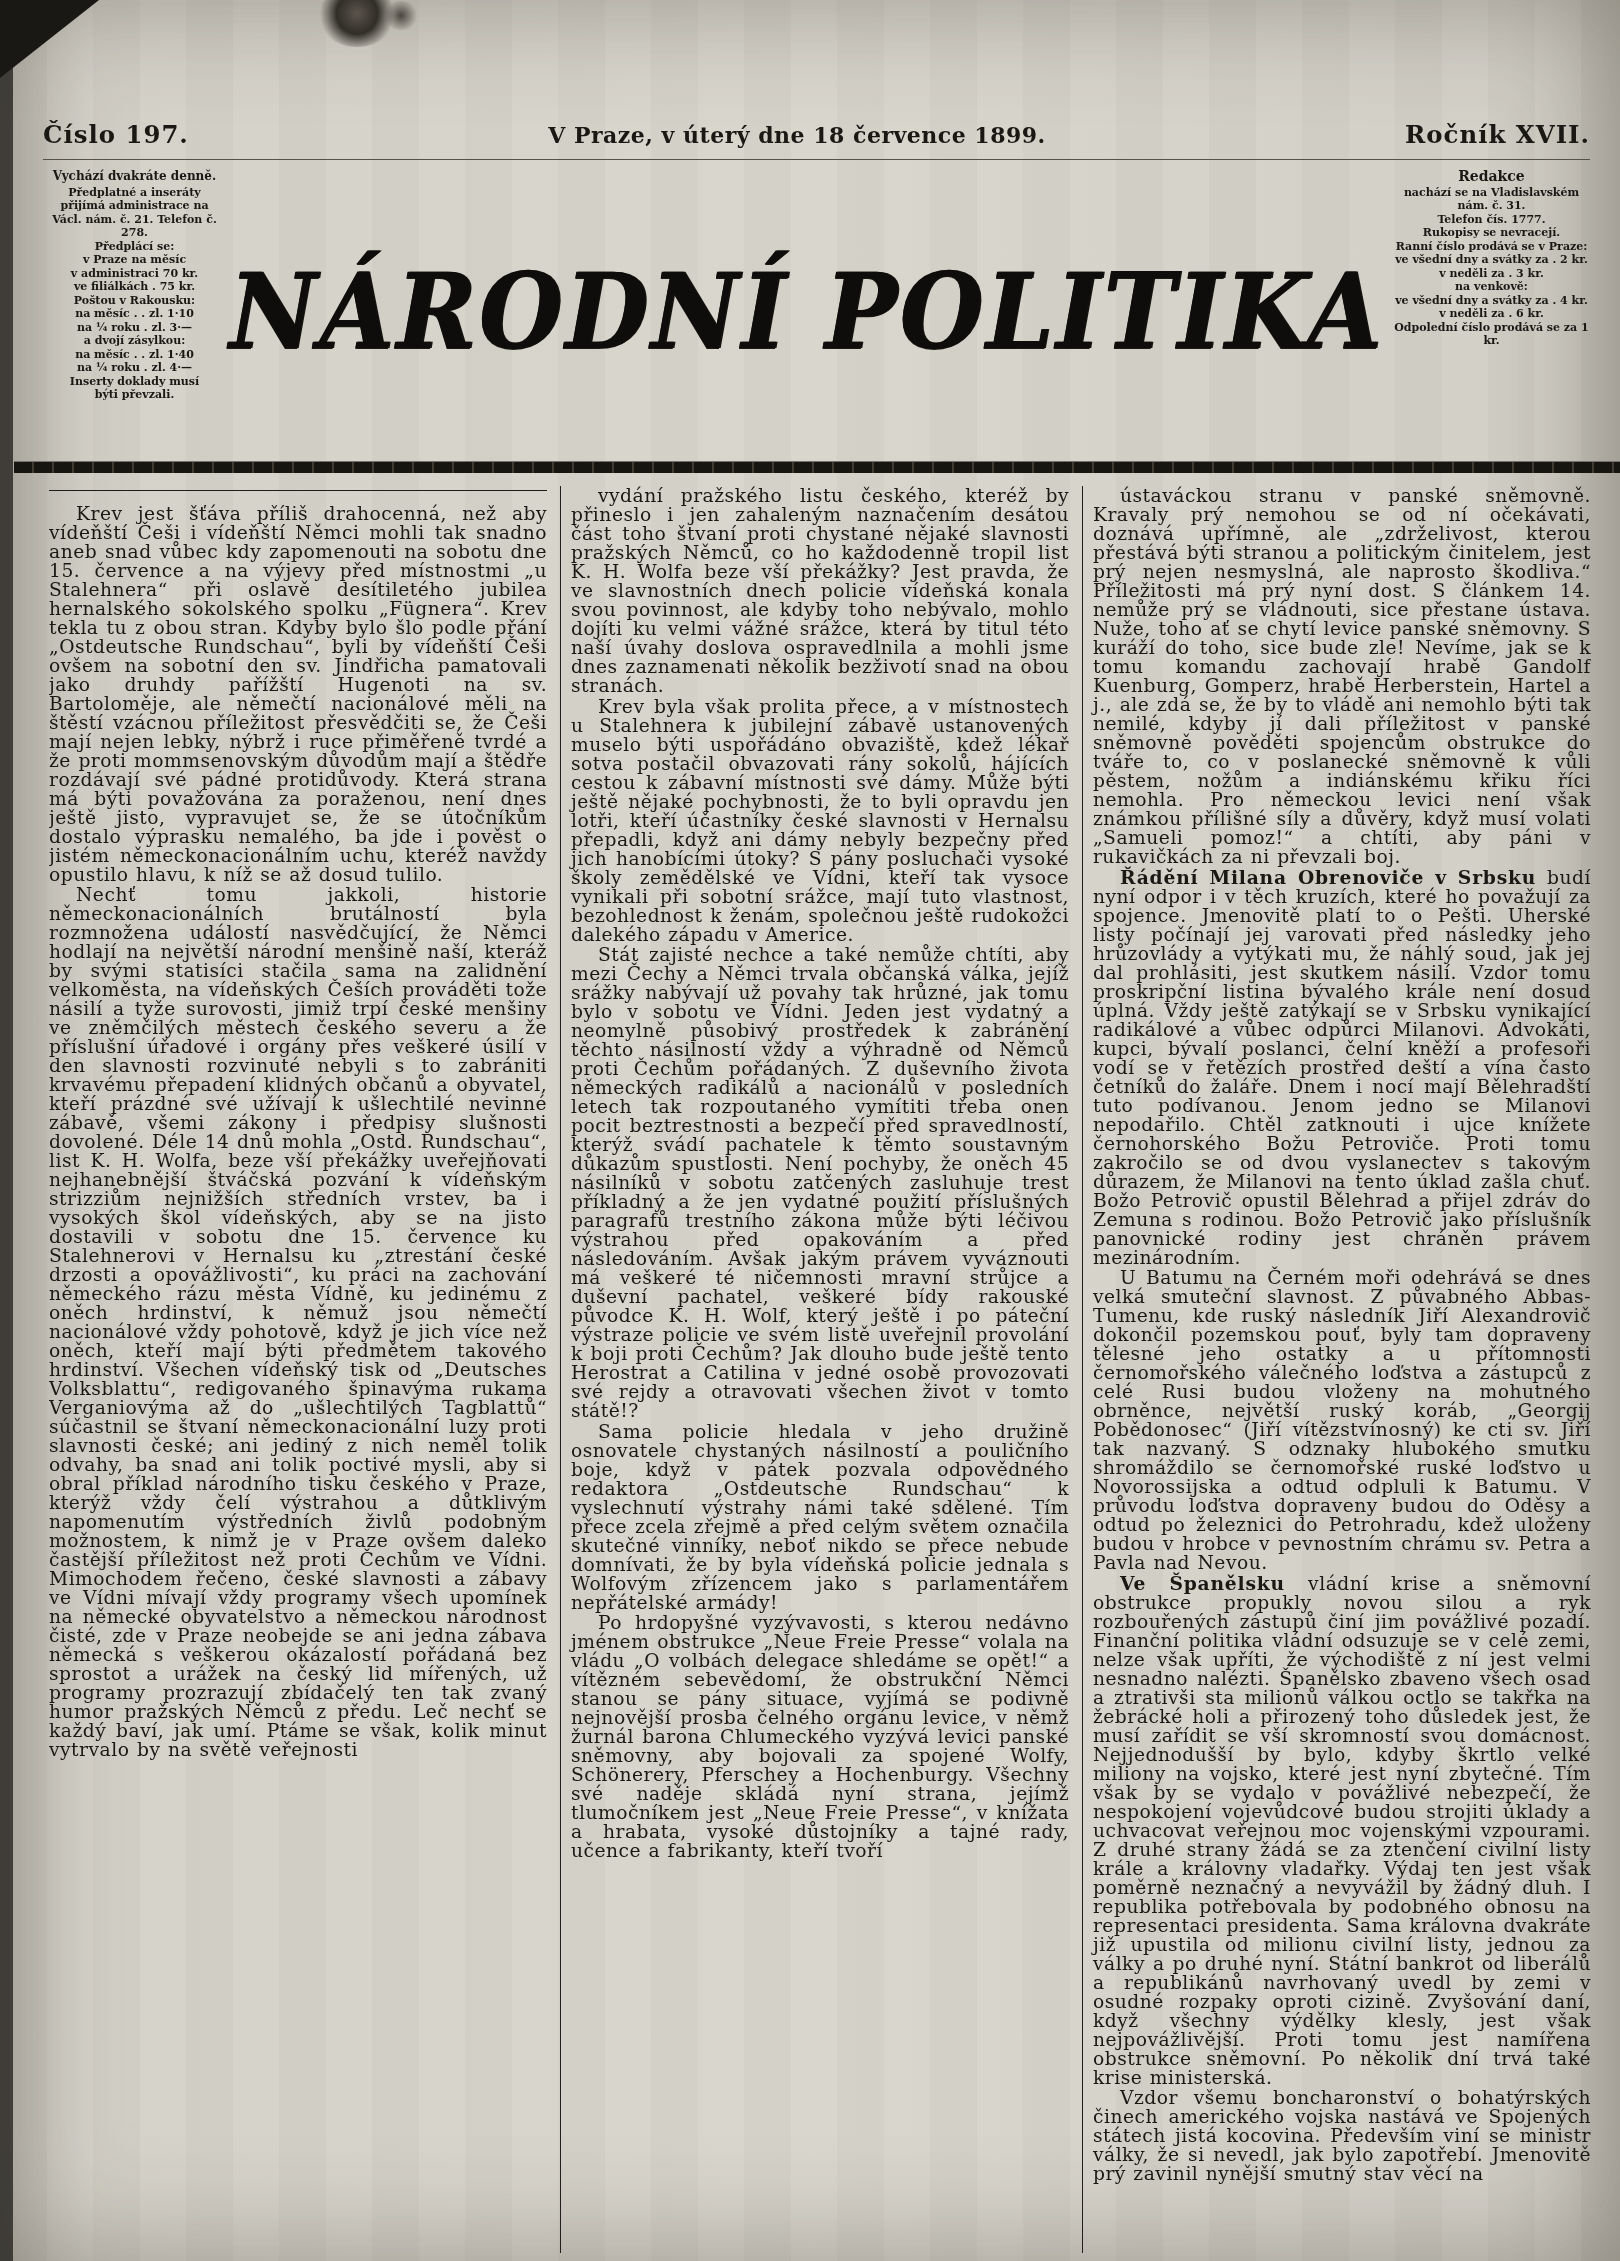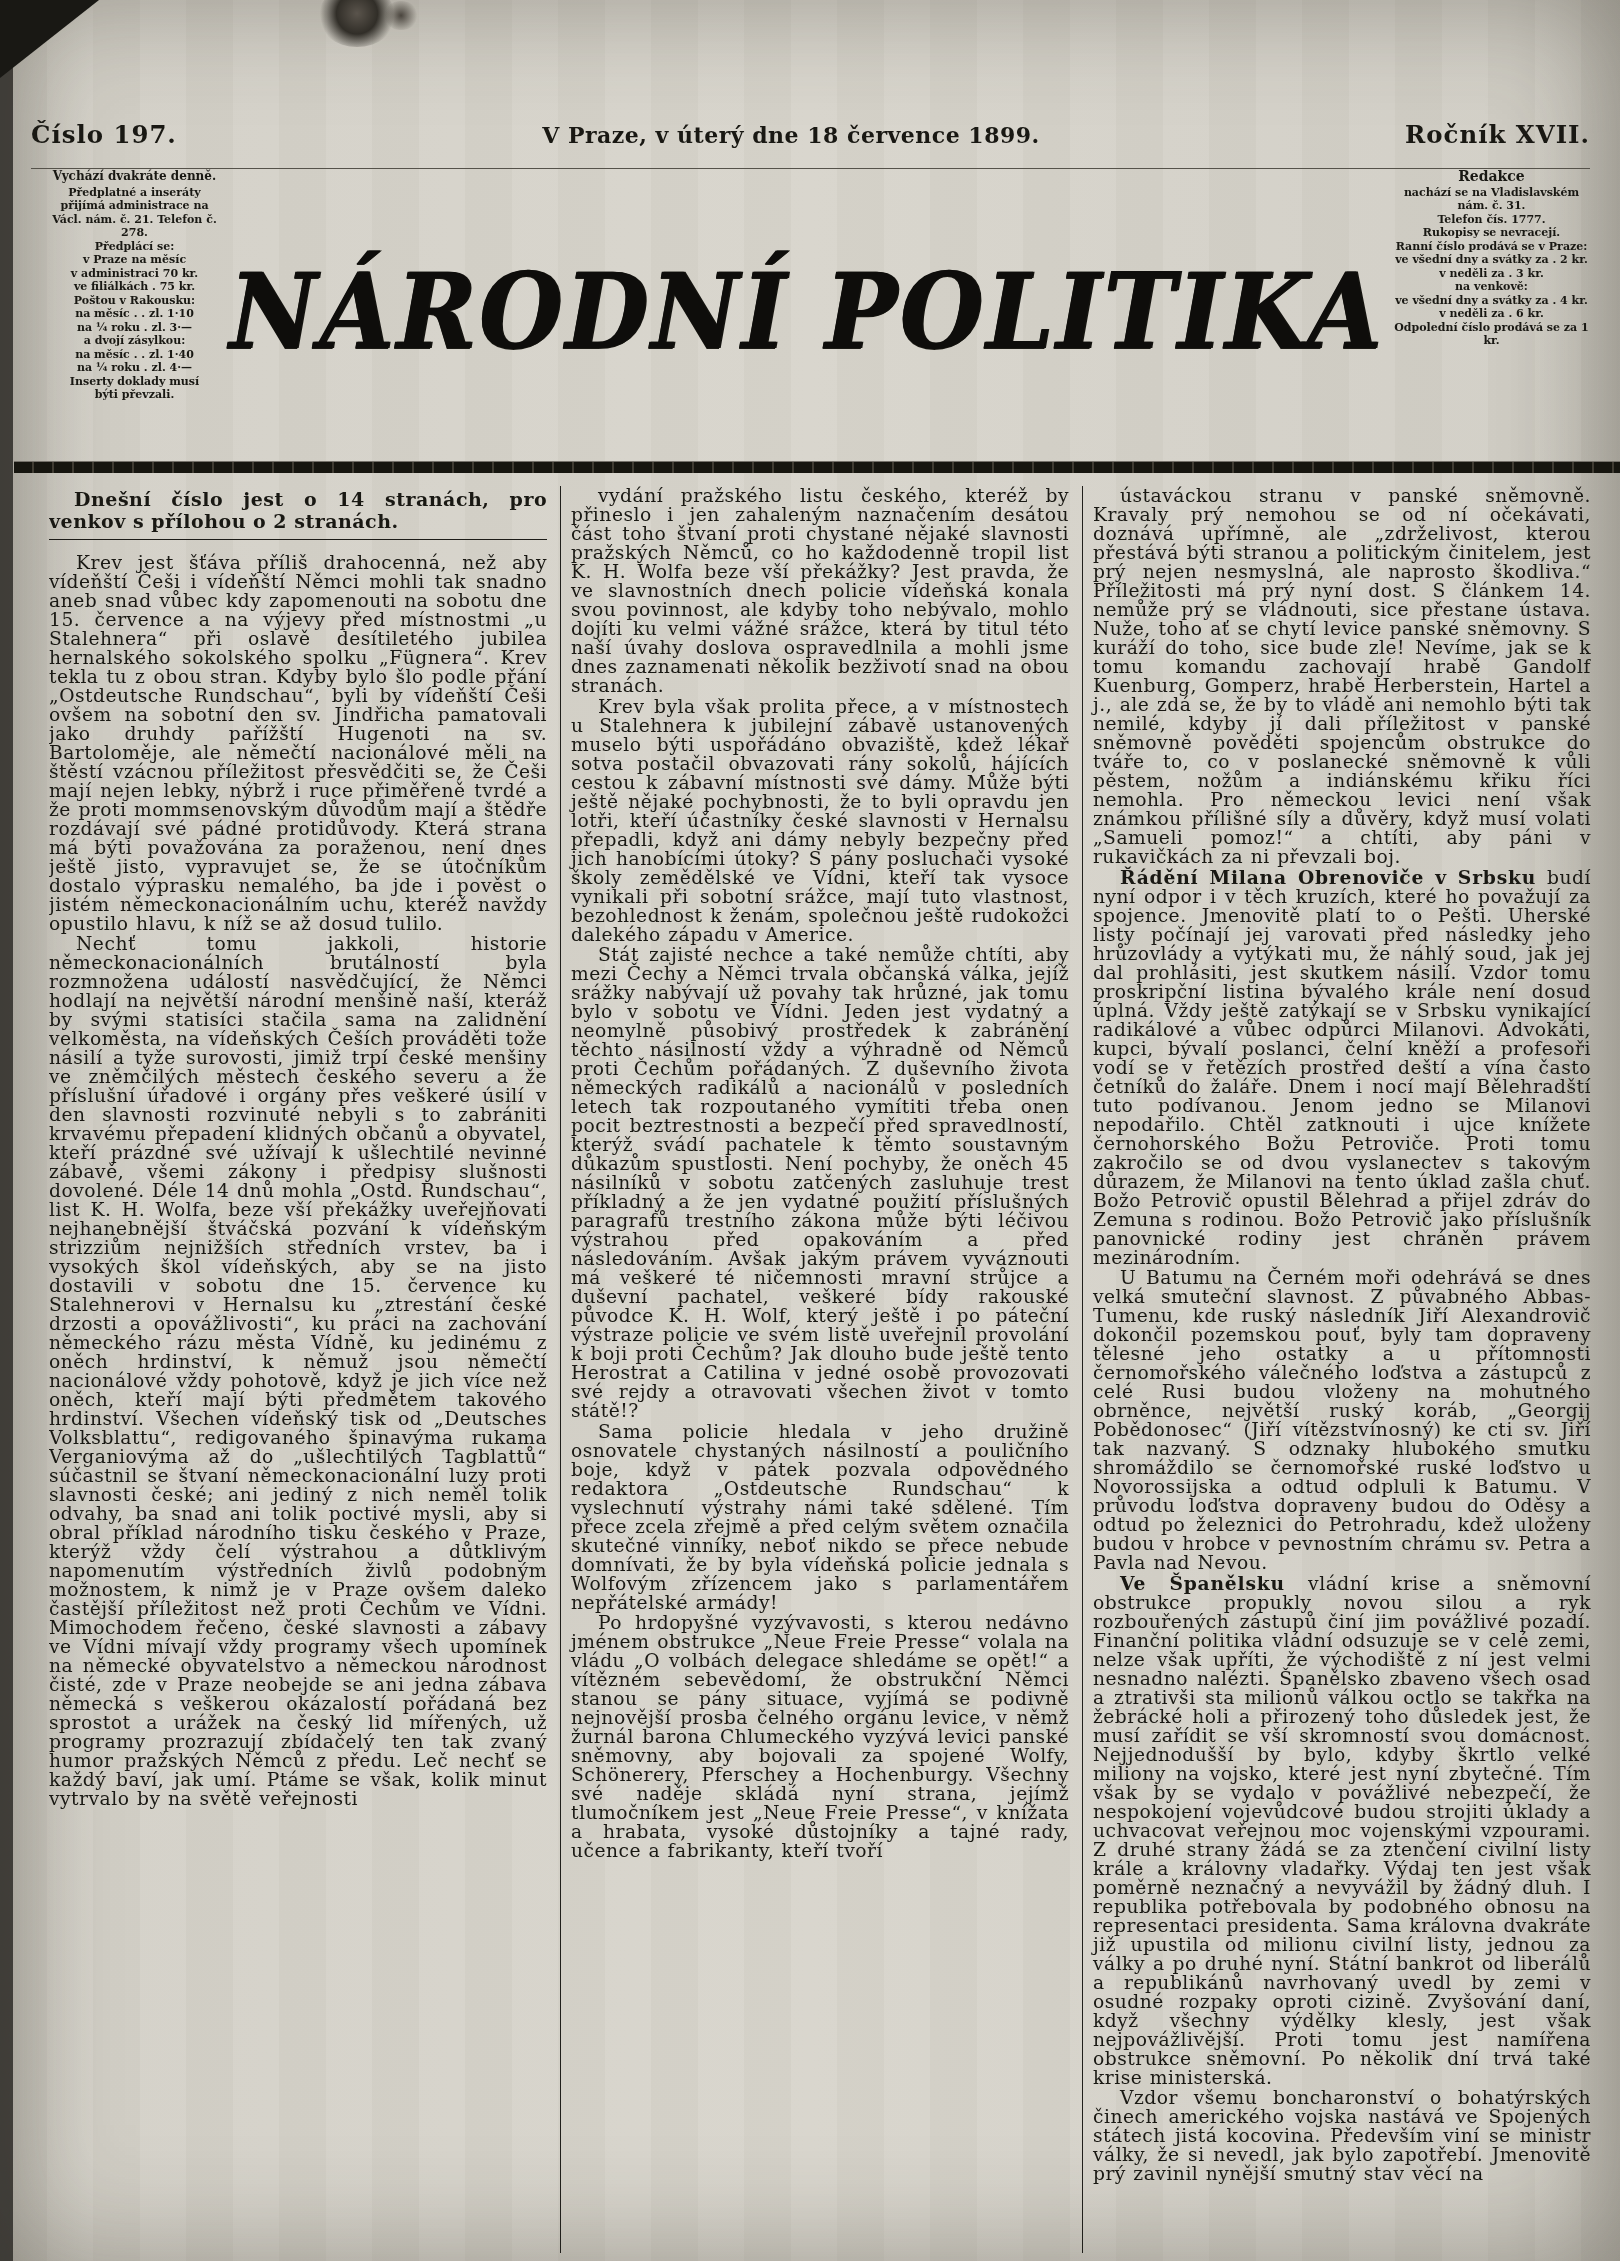--- a/index.html
+++ b/index.html
@@ -19,23 +19,23 @@
   
   .edge-left{position:absolute;left:0;top:0;width:12.5px;height:100%;background:#34322d;opacity:.9;}
   .corner-tl{position:absolute;left:0;top:0;width:99px;height:78px;background:#191814;clip-path:polygon(0 0,100% 0,0 100%);}
   .stamp{position:absolute;left:318px;top:-14.5px;width:78px;height:61px;border-radius:50%;
     background:radial-gradient(circle at 50% 45%, #5a544c 0%, #312e28 40%, rgba(49,46,40,0) 72%);}
   .stamp2{position:absolute;left:383px;top:1px;width:36px;height:29px;border-radius:50%;
     background:radial-gradient(circle, #4a453e 0%, rgba(74,69,62,0) 70%);}
 
   
   .header-row{
-    position:absolute;top:120px;left:31px;right:31px;
+    position:absolute;top:120px;left:43px;right:31px;
     display:flex;justify-content:space-between;align-items:baseline;
-    font-weight:bold;border-bottom:1px solid #55524a;padding-bottom:19px;
+    font-weight:bold;border-bottom:1px solid #55524a;padding-bottom:10px;
   }
   .issue, .volume{font-size:24.4px;letter-spacing:1px;}
   .dateline{font-size:22px;letter-spacing:0.5px;}
 
   
   .masthead{position:absolute;top:167px;left:49px;right:31px;height:289px;display:flex;}
   .mast-left{width:171px;font-size:11px;line-height:13.5px;font-weight:bold;text-align:center;padding-top:3.1px;}
   .mast-right{width:197px;font-size:11px;line-height:13.5px;font-weight:bold;text-align:center;padding-top:3.1px;}
   .mast-left p,.mast-right p{margin:0;}
   .mast-left p:first-child{font-size:12px;margin-bottom:2.1px;}
@@ -124,21 +124,20 @@
         <p class="mast-line">v neděli za . 6 kr.</p>
         <p class="mast-line">Odpolední číslo prodává se za 1 kr.</p>
       </div>
   </div>
 
   <div class="band"></div>
 
   <div class="body-cols">
 
     <div class="col">
-      <p class="notice">Dnešní číslo jest o 14 stranách, pro venkov s přílohou o 2 stranách.</p>
       <div class="divider"></div>
       <div>
           <p class="para">Krev jest šťáva příliš drahocenná, než aby vídeňští Češi i vídeňští Němci mohli tak snadno aneb snad vůbec kdy zapomenouti na sobotu dne 15. července a na výjevy před místnostmi „u Stalehnera“ při oslavě desítiletého jubilea hernalského sokolského spolku „Fügnera“. Krev tekla tu z obou stran. Kdyby bylo šlo podle přání „Ostdeutsche Rundschau“, byli by vídeňští Češi ovšem na sobotní den sv. Jindřicha pamatovali jako druhdy pařížští Hugenoti na sv. Bartoloměje, ale němečtí nacionálové měli na štěstí vzácnou příležitost přesvědčiti se, že Češi mají nejen lebky, nýbrž i ruce přiměřeně tvrdé a že proti mommsenovským důvodům mají a štědře rozdávají své pádné protidůvody. Která strana má býti považována za poraženou, není dnes ještě jisto, vypravujet se, že se útočníkům dostalo výprasku nemalého, ba jde i pověst o jistém německonacionálním uchu, kteréž navždy opustilo hlavu, k níž se až dosud tulilo.</p>
           <p class="para">Nechť tomu jakkoli, historie německonacionálních brutálností byla rozmnožena událostí nasvědčující, že Němci hodlají na největší národní menšině naší, kteráž by svými statisíci stačila sama na zalidnění velkoměsta, na vídeňských Češích prováděti tože násilí a tyže surovosti, jimiž trpí české menšiny ve zněmčilých městech českého severu a že příslušní úřadové i orgány přes veškeré úsilí v den slavnosti rozvinuté nebyli s to zabrániti krvavému přepadení klidných občanů a obyvatel, kteří prázdné své užívají k ušlechtilé nevinné zábavě, všemi zákony i předpisy slušnosti dovolené. Déle 14 dnů mohla „Ostd. Rundschau“, list K. H. Wolfa, beze vší překážky uveřejňovati nejhanebnější štváčská pozvání k vídeňským strizziům nejnižších středních vrstev, ba i vysokých škol vídeňských, aby se na jisto dostavili v sobotu dne 15. července ku Stalehnerovi v Hernalsu ku „ztrestání české drzosti a opovážlivosti“, ku práci na zachování německého rázu města Vídně, ku jedinému z oněch hrdinství, k němuž jsou němečtí nacionálové vždy pohotově, když je jich více než oněch, kteří mají býti předmětem takového hrdinství. Všechen vídeňský tisk od „Deutsches Volksblattu“, redigovaného špinavýma rukama Verganiovýma až do „ušlechtilých Tagblattů“ súčastnil se štvaní německonacionální luzy proti slavnosti české; ani jediný z nich neměl tolik odvahy, ba snad ani tolik poctivé mysli, aby si obral příklad národního tisku českého v Praze, kterýž vždy čelí výstrahou a důtklivým napomenutím výstředních živlů podobným možnostem, k nimž je v Praze ovšem daleko častější příležitost než proti Čechům ve Vídni. Mimochodem řečeno, české slavnosti a zábavy ve Vídni mívají vždy programy všech upomínek na německé obyvatelstvo a německou národnost čisté, zde v Praze neobejde se ani jedna zábava německá s veškerou okázalostí pořádaná bez sprostot a urážek na český lid mířených, už programy prozrazují zbídačelý ten tak zvaný humor pražských Němců z předu. Leč nechť se každý baví, jak umí. Ptáme se však, kolik minut vytrvalo by na světě veřejnosti</p>
         </div>
     </div>
 
     <div class="col">
       <div>
           <p class="para">vydání pražského listu českého, kteréž by přineslo i jen zahaleným naznačením desátou část toho štvaní proti chystané nějaké slavnosti pražských Němců, co ho každodenně tropil list K. H. Wolfa beze vší překážky? Jest pravda, že ve slavnostních dnech policie vídeňská konala svou povinnost, ale kdyby toho nebývalo, mohlo dojíti ku velmi vážné srážce, která by titul této naší úvahy doslova ospravedlnila a mohli jsme dnes zaznamenati několik bezživotí snad na obou stranách.</p>

